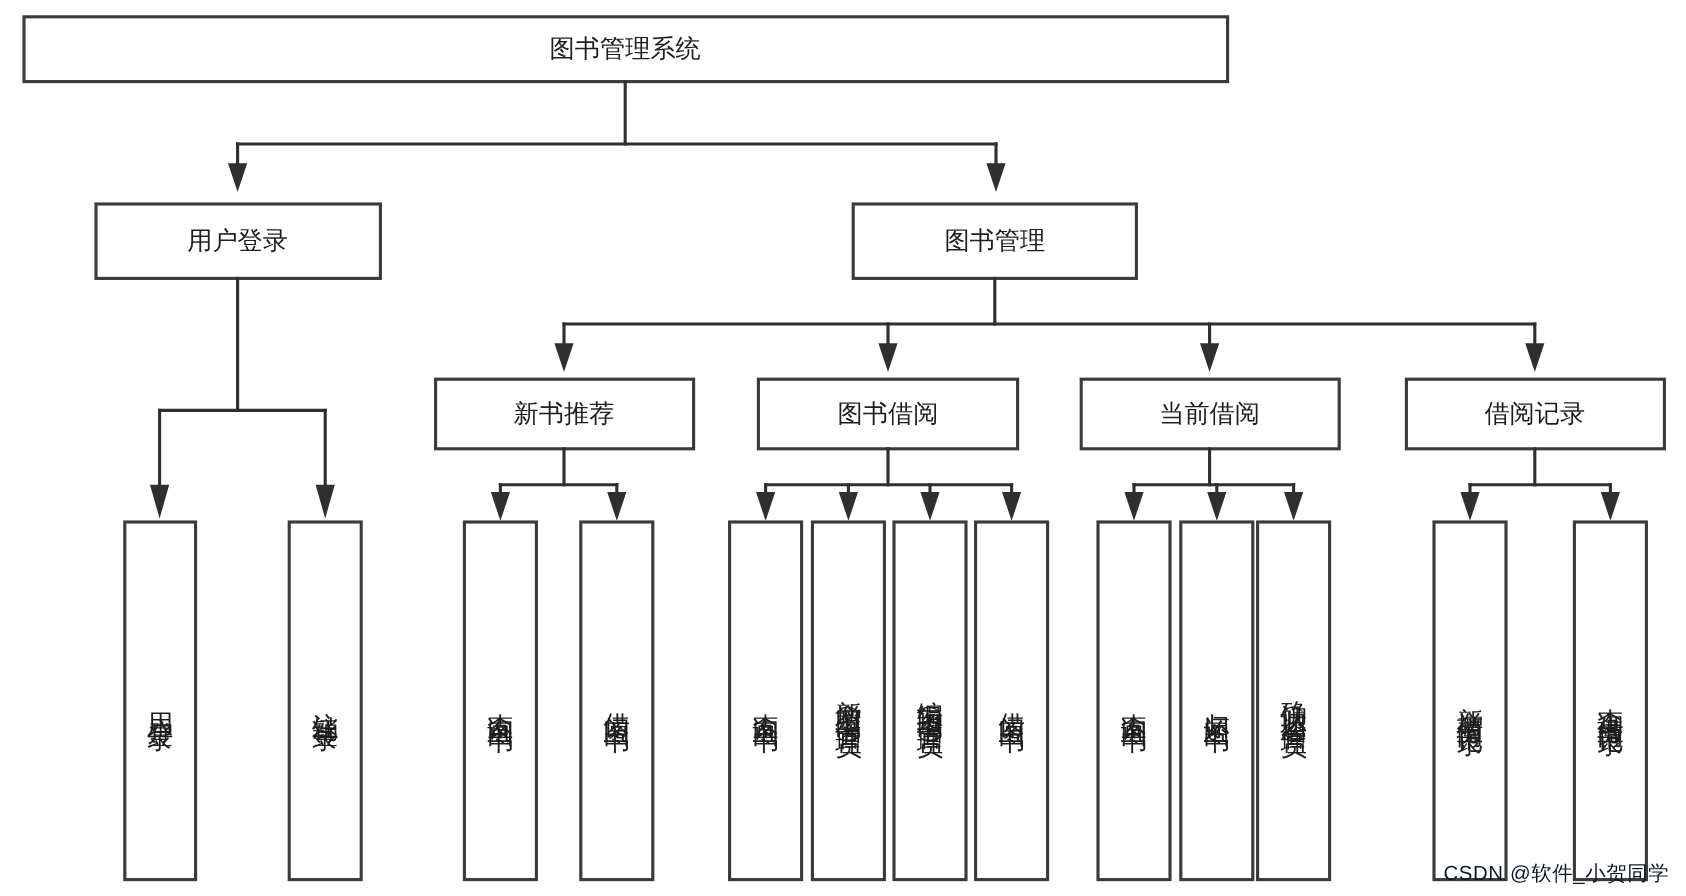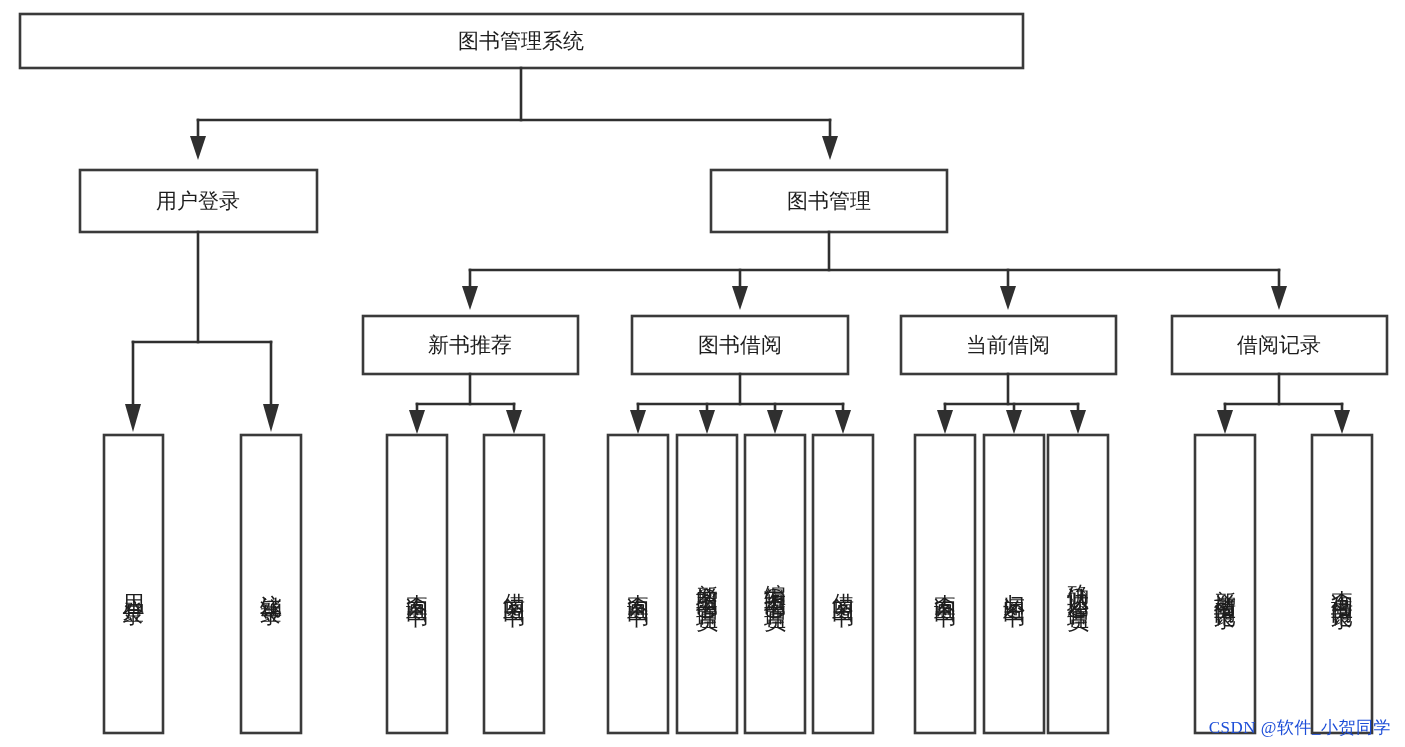--- a/index.html
+++ b/index.html
@@ -65,23 +65,23 @@
     line-height: 1;
     letter-spacing: 4px;
     color: #1d1d1d;
     white-space: nowrap;
     text-align: center;
   }
   .watermark {
     position: absolute;
     right: 14px;
     bottom: 8px;
-    font-family: Liberation Serif, serif;
+    font-family: Liberation Sans, sans-serif;
     font-size: 17px;
-    color: #1d4ed8;
+    color: #0f172a;
     letter-spacing: 0.5px;
     user-select: none;
   }
 </style>
 </head>
 <body>
 
 <div id="diagram-root">
 
   <svg class="flow" viewBox="0 0 1405 747">

